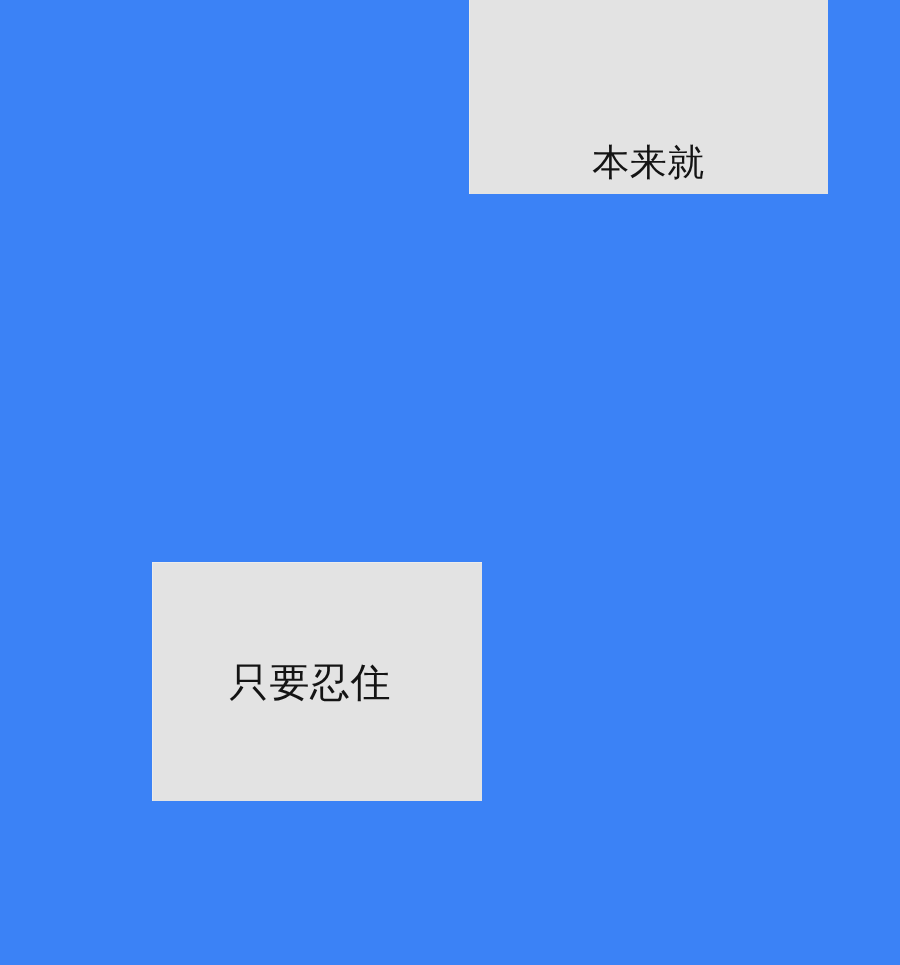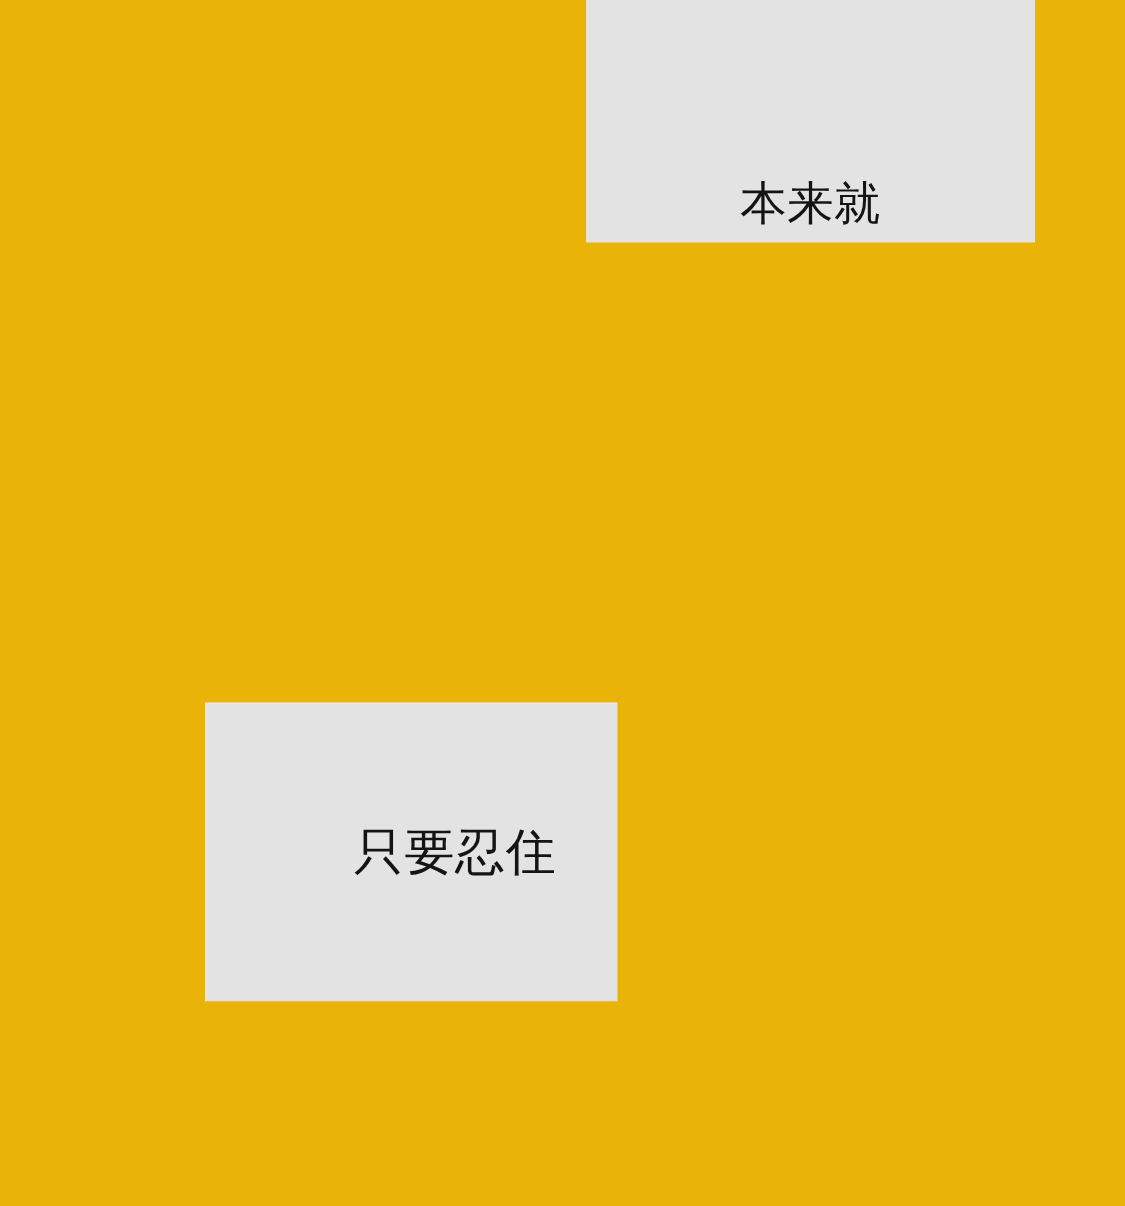--- a/index.html
+++ b/index.html
@@ -12,21 +12,21 @@
     height: 965px;
     background: #000000;
     font-family: "Liberation Sans", "DejaVu Sans", sans-serif;
     overflow: hidden;
   }
 
   #comic-page {
     position: relative;
     width: 900px;
     height: 965px;
-    background: #eab308;
+    background: #3b82f6;
   }
 
   .speech-panel {
     position: absolute;
     box-sizing: border-box;
     background: #e3e3e3;
     display: flex;
     flex-direction: column;
     align-items: center;
     justify-content: center;
@@ -38,27 +38,27 @@
     left: 469px;
     top: -14px;
     width: 359px;
     height: 208px;
     padding: 0 10px 6px 10px;
     justify-content: flex-end;
   }
 
   
   #panel-mid-left {
-    left: 164px;
+    left: 152px;
     top: 562px;
     width: 330px;
     height: 239px;
     align-items: flex-start;
     justify-content: center;
-    padding-left: 119px;
+    padding-left: 77px;
   }
 
   .dialogue-line {
     color: #141414;
     font-size: 37px;
     line-height: 50px;
     letter-spacing: 0.5px;
     text-align: center;
     white-space: nowrap;
     font-weight: 400;

